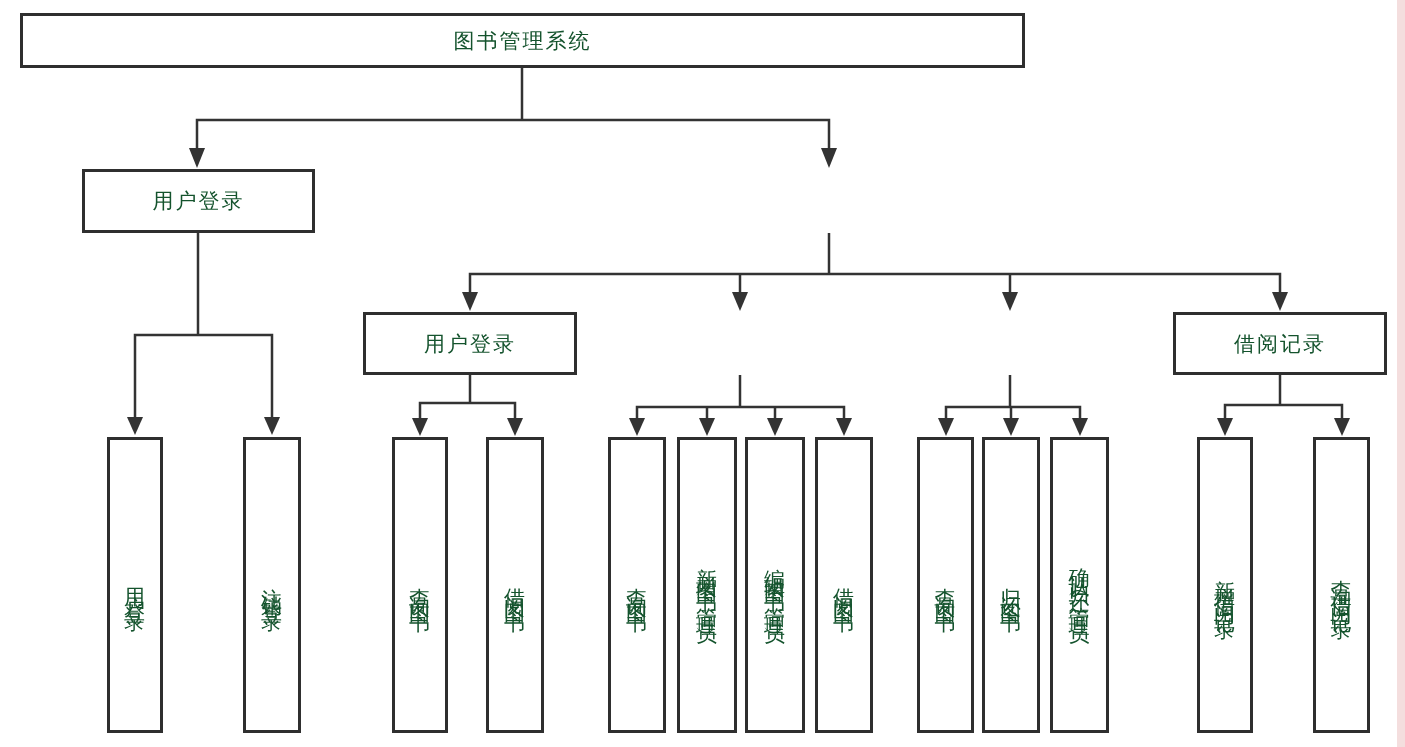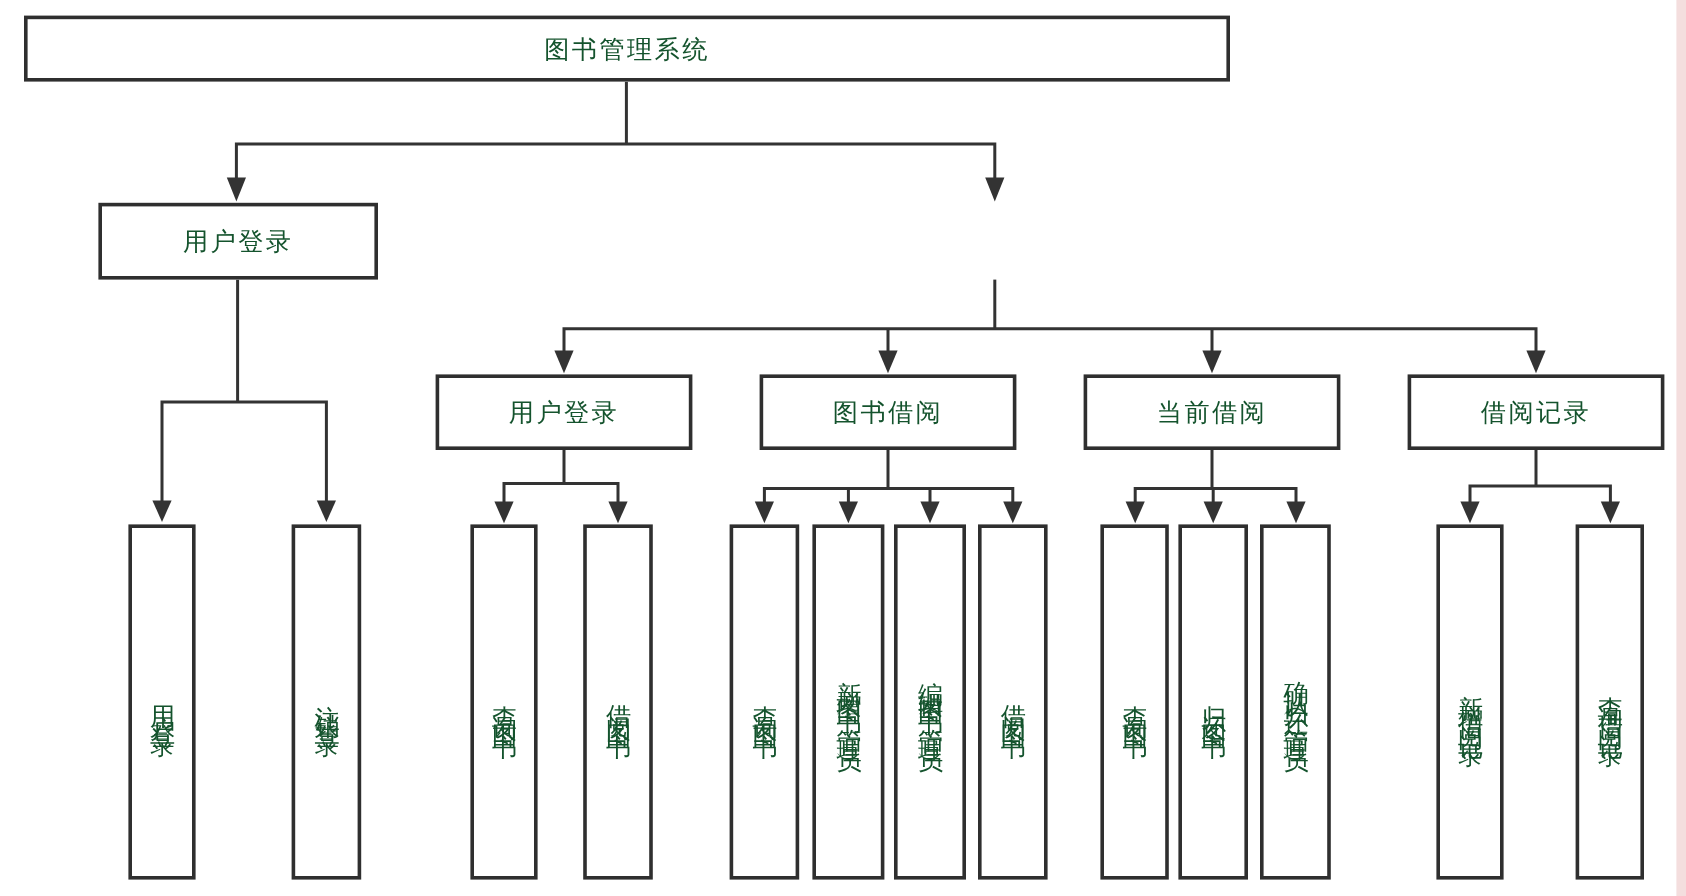--- a/index.html
+++ b/index.html
@@ -117,22 +117,20 @@
       <polygon points="1217,418 1233,418 1225,436"></polygon>
       <polygon points="1334,418 1350,418 1342,436"></polygon>
     </g>
   </svg>
 
   <div class="box" style="left:20px; top:13px; width:1005px; height:55px;">图书管理系统</div>
 
   <div class="box" style="left:82px; top:169px; width:233px; height:64px;">用户登录</div>
 
   <div class="box" style="left:363px; top:312px; width:214px; height:63px;">用户登录</div>
-  <div class="box" style="left:633px; top:312px; width:214px; height:63px;">图书借阅</div>
-  <div class="box" style="left:903px; top:312px; width:214px; height:63px;">当前借阅</div>
   <div class="box" style="left:1173px; top:312px; width:214px; height:63px;">借阅记录</div>
 
   <div class="box vbox" style="left:107px; top:437px; width:56px; height:296px;">用户登录</div>
   <div class="box vbox" style="left:243px; top:437px; width:58px; height:296px;">注销登录</div>
 
   <div class="box vbox" style="left:392px; top:437px; width:56px; height:296px;">查询图书</div>
   <div class="box vbox" style="left:486px; top:437px; width:58px; height:296px;">借阅图书</div>
 
   <div class="box vbox" style="left:608px; top:437px; width:58px; height:296px;">查询图书</div>
   <div class="box vbox" style="left:677px; top:437px; width:60px; height:296px;">新增图书（管理员）</div>

